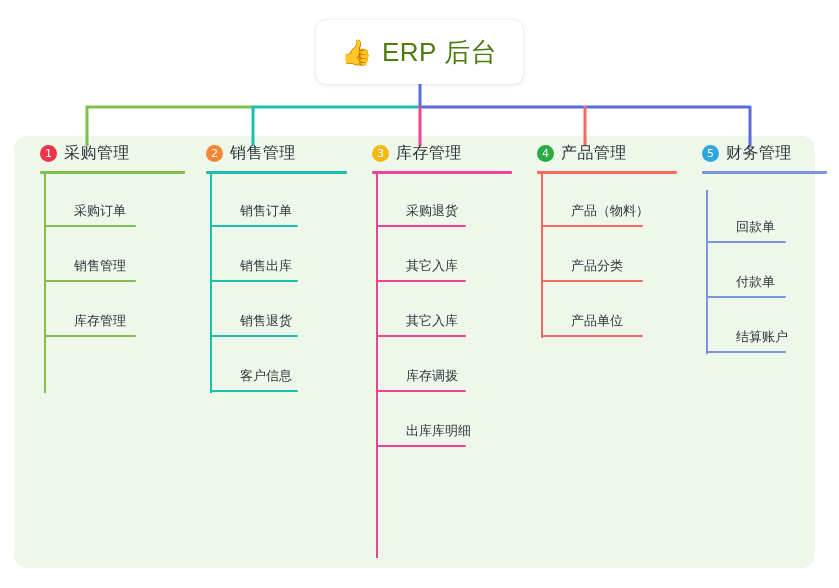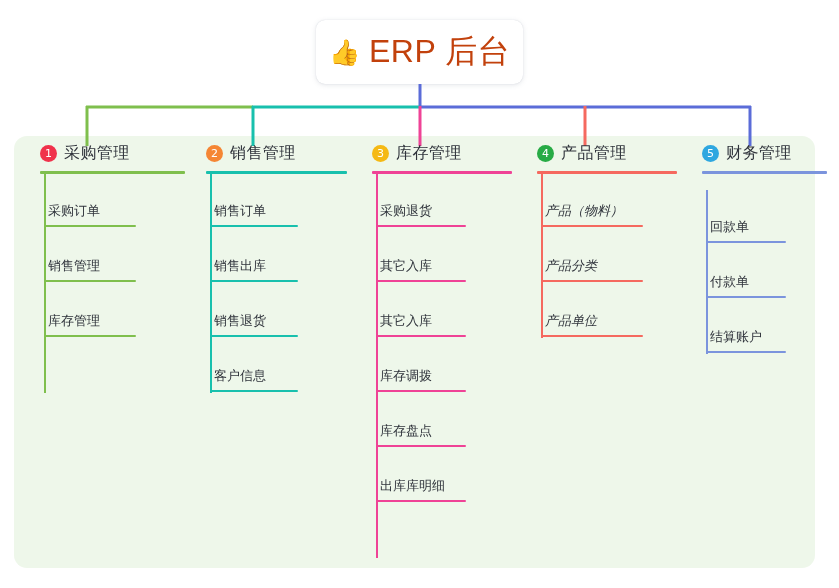--- a/index.html
+++ b/index.html
@@ -41,22 +41,22 @@
     display: flex;
     align-items: center;
     gap: 9px;
   }
   .root-emoji {
     font-size: 25px;
     line-height: 1;
     font-family: "DejaVu Sans", sans-serif;
   }
   .root-title {
-    font-size: 32px;
-    color: #c2410c;
+    font-size: 26px;
+    color: #4d7c0f;
     letter-spacing: 0.5px;
     white-space: nowrap;
   }
 
   
   #connectors {
     position: absolute;
     left: 0; top: 0;
     width: 839px;
     height: 588px;
@@ -118,21 +118,21 @@
     top: 0;
     width: 2px;
   }
   .leaf {
     position: relative;
     height: 55px;
     box-sizing: border-box;
   }
   .leaf-label {
     position: absolute;
-    left: 18px;
+    left: 44px;
     bottom: 9px;
     font-size: 13px;
     color: #2f333b;
     white-space: nowrap;
   }
   .leaf-underline {
     position: absolute;
     left: 14px;
     bottom: 2px;
     height: 2px;
@@ -232,36 +232,32 @@
           </div>
           <div class="leaf">
             <span class="leaf-label">其它入库</span>
             <div class="leaf-underline" style="background: rgb(239, 67, 150); width: 90px;"></div>
           </div>
           <div class="leaf">
             <span class="leaf-label">库存调拨</span>
             <div class="leaf-underline" style="background: rgb(239, 67, 150); width: 90px;"></div>
           </div>
           <div class="leaf">
-            <span class="leaf-label">库存盘点</span>
-            <div class="leaf-underline" style="background: rgb(239, 67, 150); width: 90px;"></div>
-          </div>
-          <div class="leaf">
             <span class="leaf-label">出库库明细</span>
             <div class="leaf-underline" style="background: rgb(239, 67, 150); width: 90px;"></div>
           </div>
         </div>
       </div>
       <div class="column" style="left: 527px; width: 145px;">
         <div class="col-header">
           <span class="badge" style="background: rgb(39, 171, 69);">4</span>
           <span class="col-title">产品管理</span>
         </div>
         <div class="col-underline" style="background: rgb(245, 105, 95); width: 140px; margin-left: 10px;"></div>
-        <div class="col-body" style="height: 165px; font-style: italic;">
+        <div class="col-body" style="height: 165px;">
           <div class="trunk" style="background: rgb(245, 105, 95); height: 164px;"></div>
           <div class="leaf">
             <span class="leaf-label">产品（物料）</span>
             <div class="leaf-underline" style="background: rgb(245, 105, 95); width: 102px;"></div>
           </div>
           <div class="leaf">
             <span class="leaf-label">产品分类</span>
             <div class="leaf-underline" style="background: rgb(245, 105, 95); width: 102px;"></div>
           </div>
           <div class="leaf">

